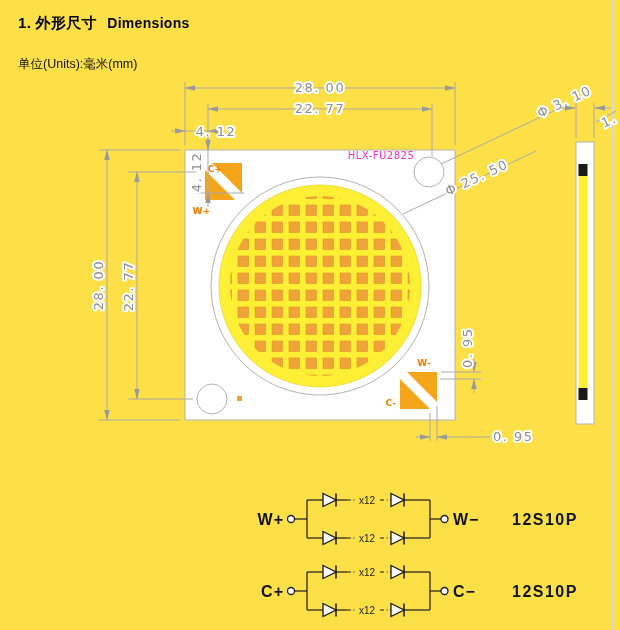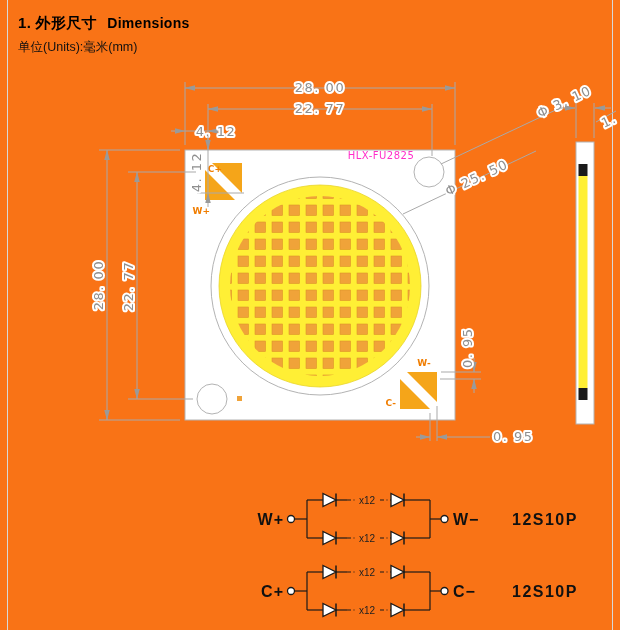--- a/index.html
+++ b/index.html
@@ -1,26 +1,26 @@
 <!DOCTYPE html>
 <html><head>
 <meta charset="utf-8">
 <style>
   html,body { margin:0; padding:0; background:#fff; }
   .page {
-    position:relative; width:620px; height:630px; background:#f97316;
+    position:relative; width:620px; height:630px; background:#fde047;
     font-family:"Liberation Sans", sans-serif; overflow:hidden;
   }
   .page-border { position:absolute; top:0; bottom:0; width:1px; background:#d8d8d8; }
   .heading {
     position:absolute; left:18px; top:14px; font-size:15px; font-weight:bold; color:#000;
     letter-spacing:0.3px;
   }
   .heading .en { font-size:14px; margin-left:6px; }
-  .units { position:absolute; left:18px; top:39px; font-size:12.5px; color:#111; }
+  .units { position:absolute; left:18px; top:56px; font-size:12.5px; color:#111; }
 
   svg { position:absolute; left:0; top:0; }
 
   
   .ol  { stroke:#b3b3b3; stroke-width:1; fill:#fff; }
   .dl  { stroke:#a9a9a9; stroke-width:1; fill:none; }
   .dim-t {
     font-family:"DejaVu Sans", sans-serif; font-size:13px; fill:#8f8f8f;
     letter-spacing:1.5px; paint-order:stroke; stroke:#ffffff; stroke-width:4px;
     stroke-linejoin:round;

